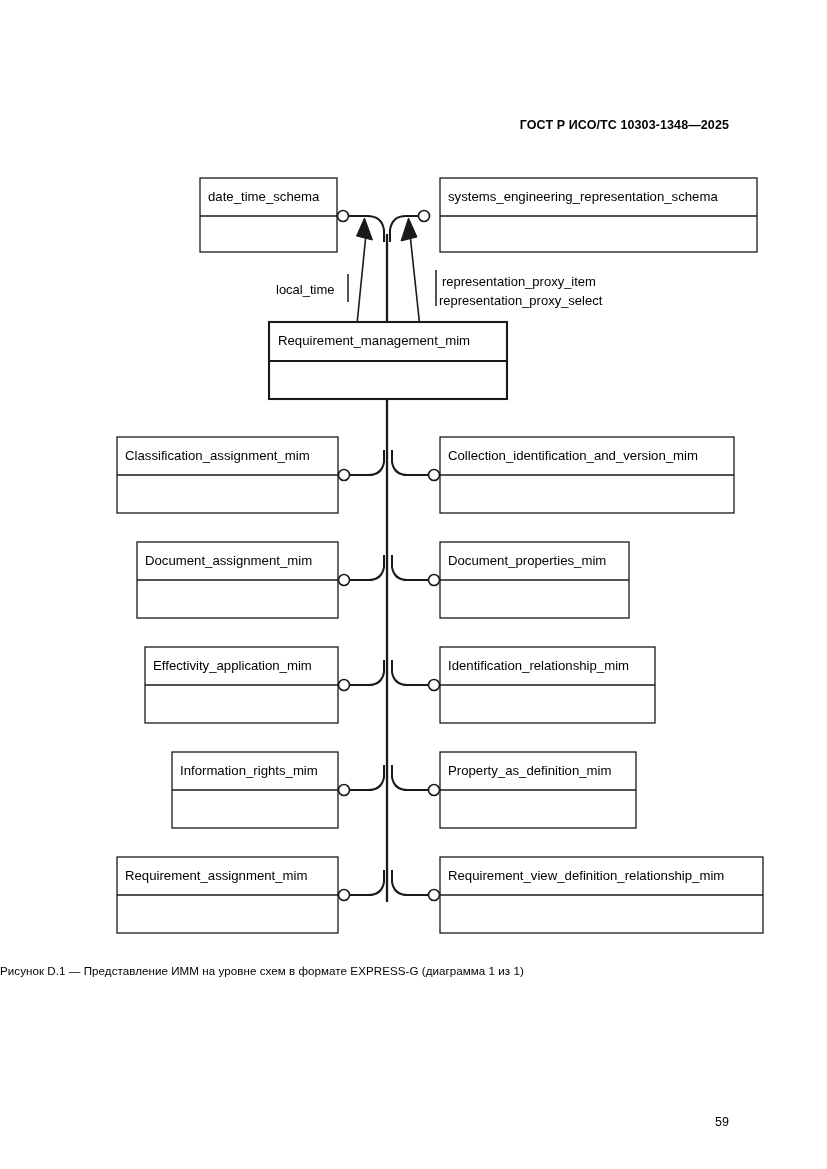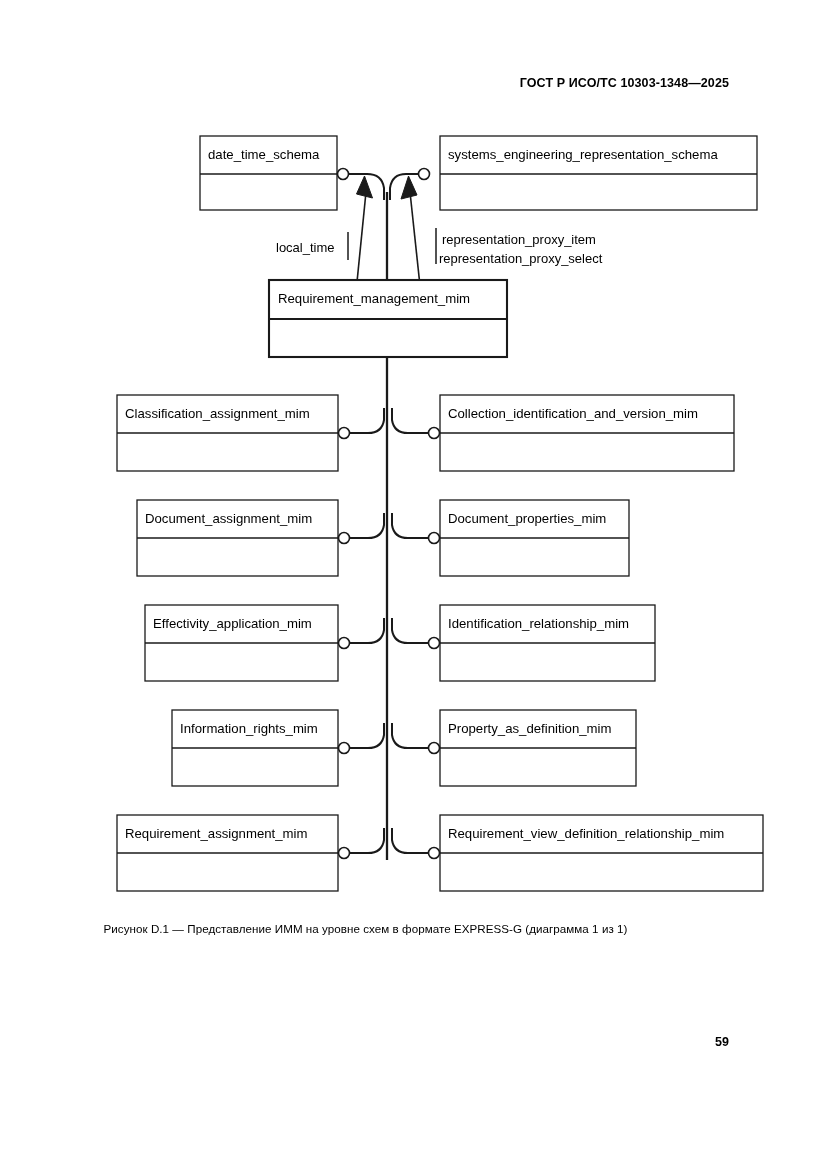--- a/index.html
+++ b/index.html
@@ -11,20 +11,21 @@
     width: 827px;
     height: 1169px;
     position: relative;
     font-family: "Liberation Sans", sans-serif;
     color: #000000;
     overflow: hidden;
   }
   .page {
     position: absolute;
     inset: 0;
+    margin-top: 42px;
   }
   .doc-header {
     position: absolute;
     top: 76px;
     right: 98px;
     font-size: 12.5px;
     font-weight: bold;
     letter-spacing: 0.1px;
     white-space: nowrap;
   }
@@ -94,30 +95,29 @@
   .edge-label {
     font-family: "Liberation Sans", sans-serif;
     font-size: 13px;
     fill: #000000;
   }
   .caption {
     position: absolute;
     top: 922px;
     left: 0;
     width: 731px;
-    text-align: center;
+    text-align: left;
     font-size: 11.6px;
     letter-spacing: 0.05px;
   }
   .page-number {
     position: absolute;
-    top: 1035px;
+    top: 1073px;
     right: 98px;
     font-size: 12.5px;
-    font-weight: bold;
   }
 </style>
 </head>
 <body>
 
 <div class="page">
 
   <div class="doc-header">ГОСТ Р ИСО/ТС 10303-1348—2025</div>
 
   <div class="figure-wrap">

